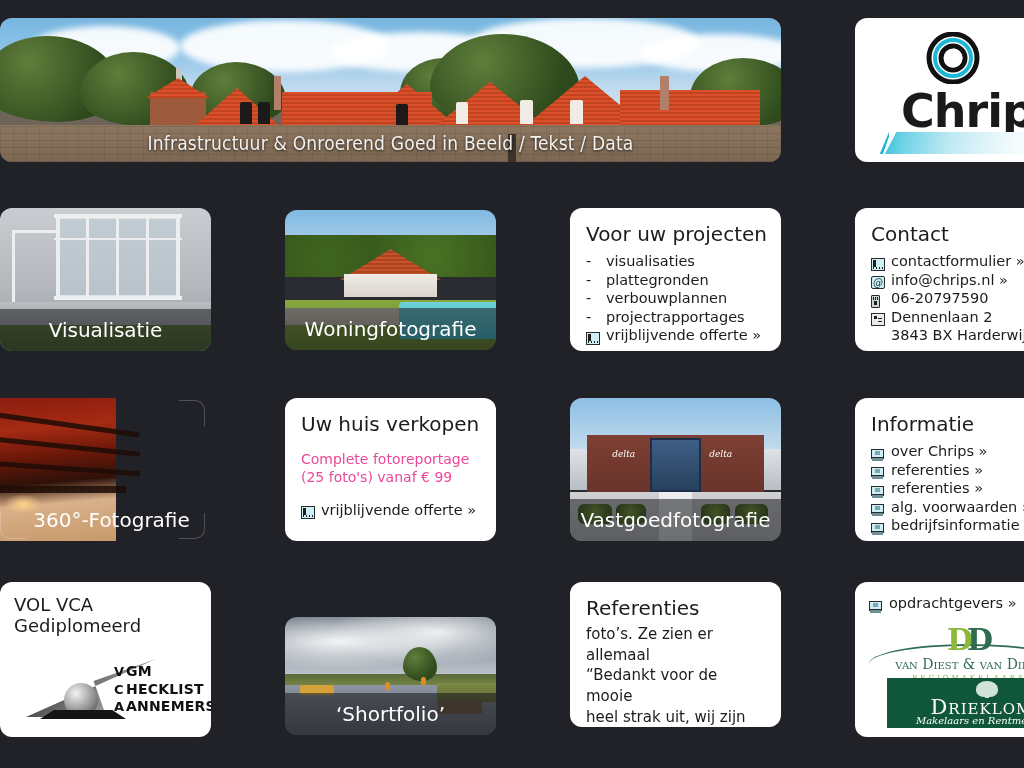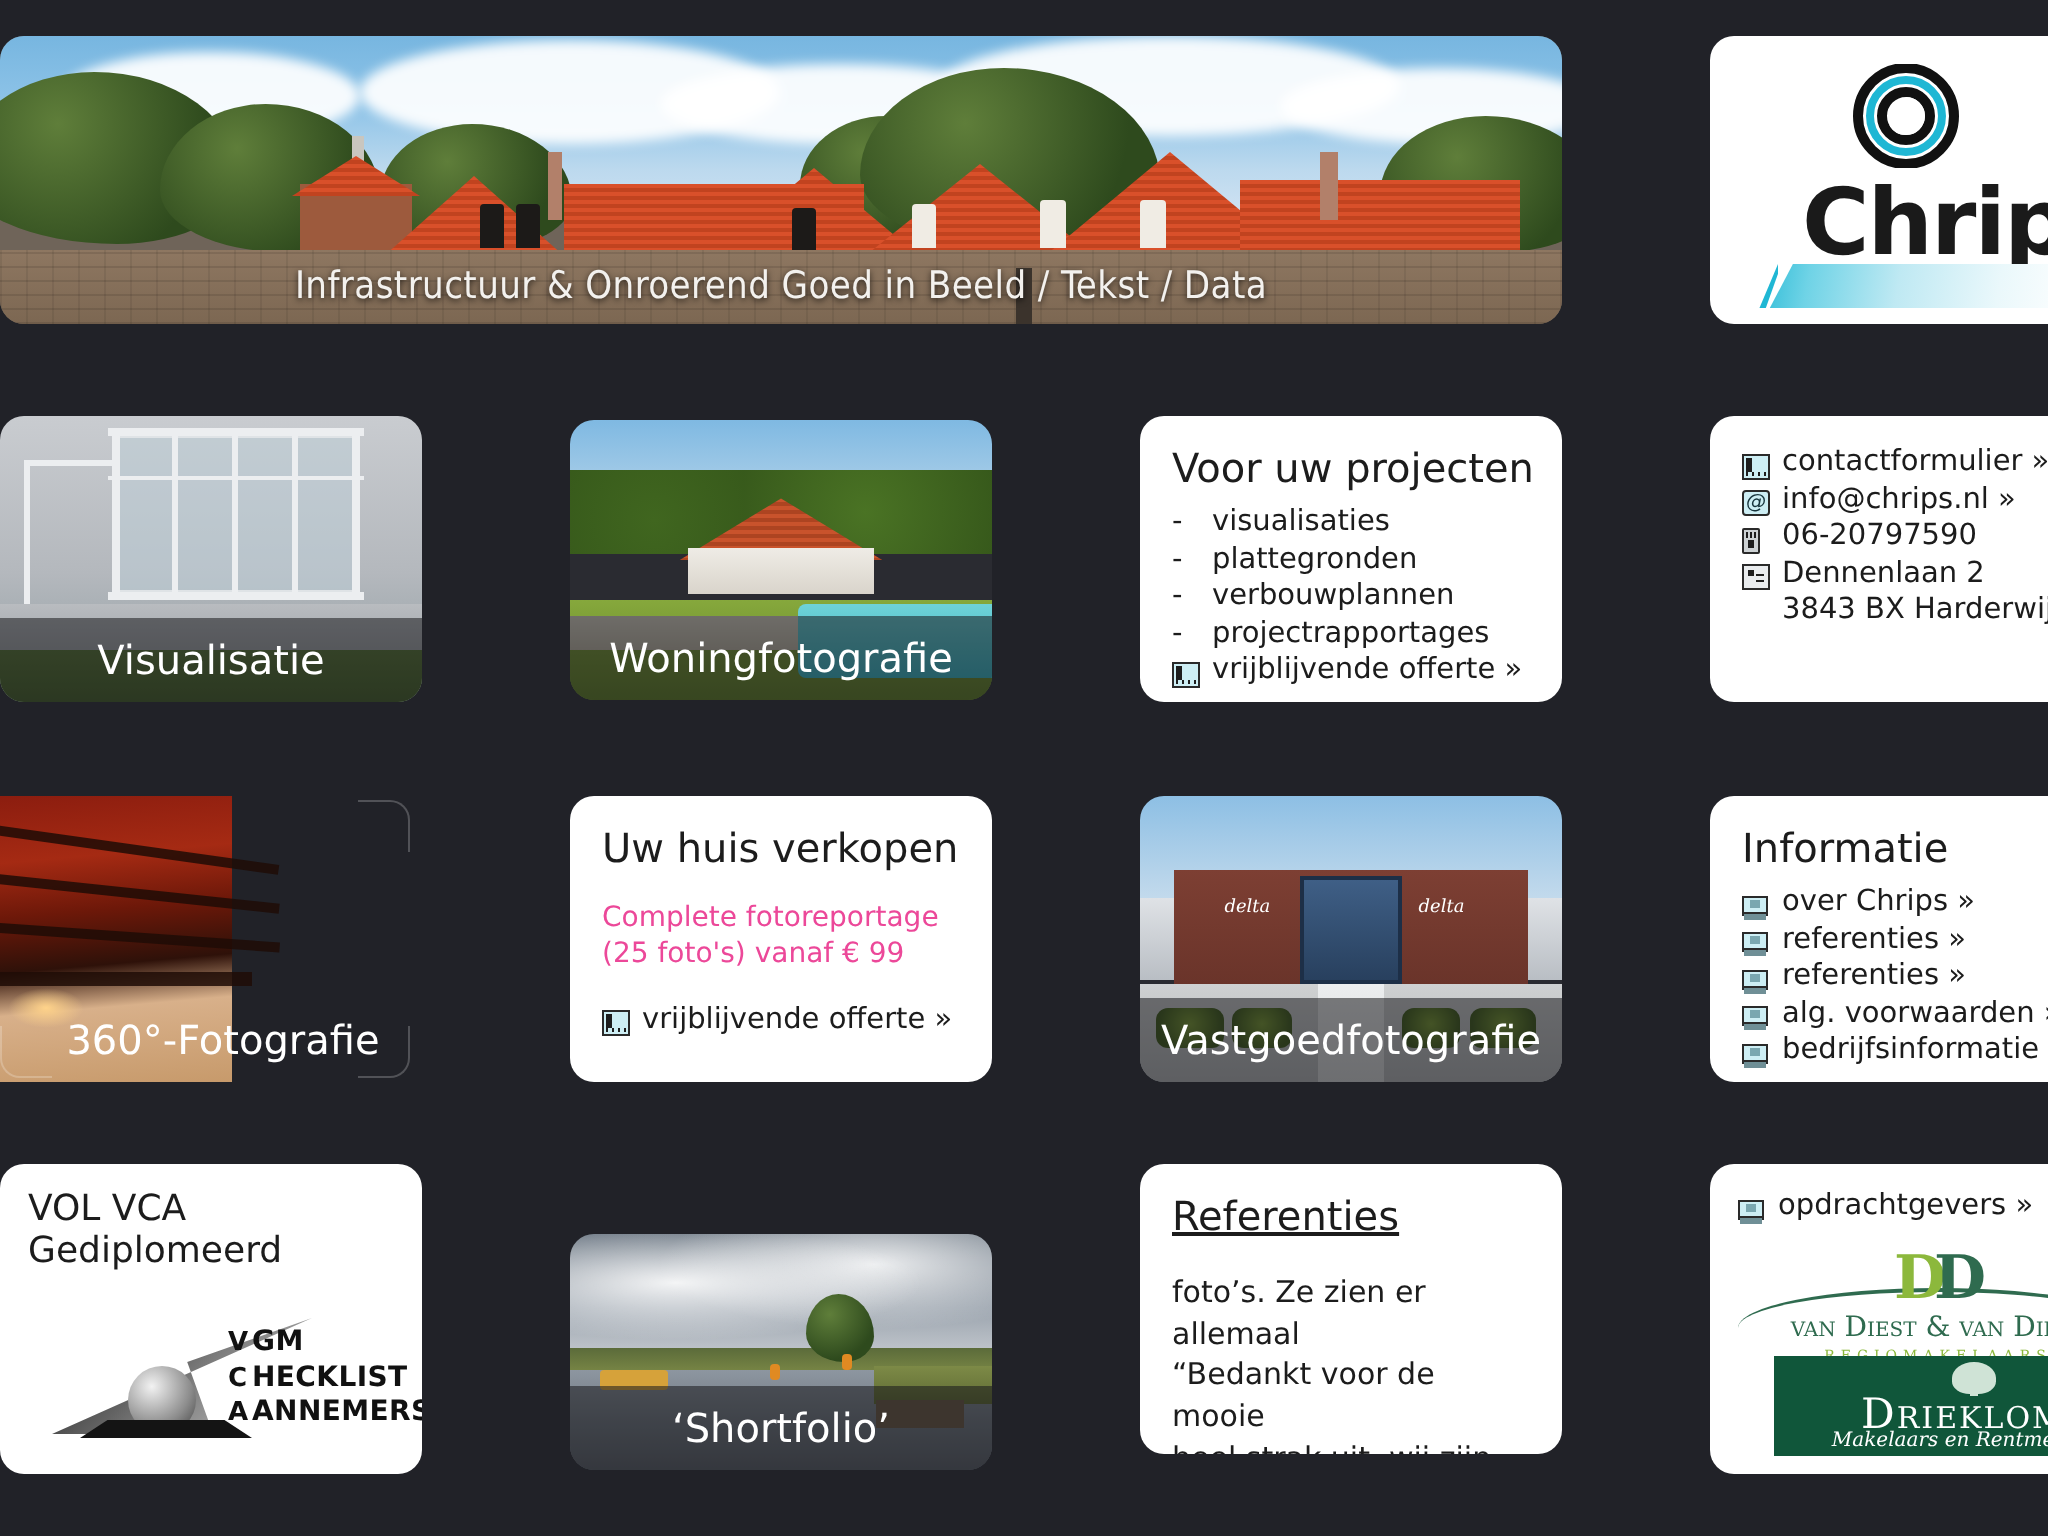--- a/index.html
+++ b/index.html
@@ -386,20 +386,21 @@
       <span class="bullet-dash">-</span>
       <span>projectrapportages</span>
     </div>
     <div class="link-row">
       <span class="row-icon"><i class="ico ico-form"></i></span>
       <span>vrijblijvende offerte »</span>
     </div>
   </div>
 
   <div class="card text-card" style="left:855px;top:208px;width:185px;height:143px;">
+    <div class="card-title">Contact</div>
     <div class="link-row">
       <span class="row-icon"><i class="ico ico-form"></i></span>
       <span>contactformulier »</span>
     </div>
     <div class="link-row">
       <span class="row-icon"><i class="ico ico-mail"></i></span>
       <span>info@chrips.nl »</span>
     </div>
     <div class="link-row">
       <span class="row-icon"><i class="ico ico-phone"></i></span>
@@ -515,21 +516,21 @@
       <div class="trees" style="left:118px;top:30px;width:34px;height:34px;"></div>
       <div class="sf-ferry"></div>
       <div class="sf-buoy" style="left:100px;bottom:38%;"></div>
       <div class="sf-buoy" style="left:136px;bottom:42%;"></div>
       <div style="position:absolute;right:14px;bottom:18%;width:44px;height:14px;background:#6b5a46;"></div>
     </div>
     <div class="photo-label">‘Shortfolio’</div>
   </div>
 
   <div class="card text-card" style="left:570px;top:582px;width:211px;height:145px;">
-    <div class="card-title" style="margin-bottom:16px;text-decoration:underline;">Referenties</div>
+    <div class="card-title" style="margin-bottom:4px;">Referenties</div>
     <div id="ref-quote">
       <div>foto’s. Ze zien er allemaal</div>
       <div>“Bedankt voor de mooie</div>
       <div>heel strak uit, wij zijn er</div>
 
     </div>
   </div>
 
   <div id="clients-card" class="card" style="left:855px;top:582px;width:185px;height:155px;">
     <div class="link-row">

